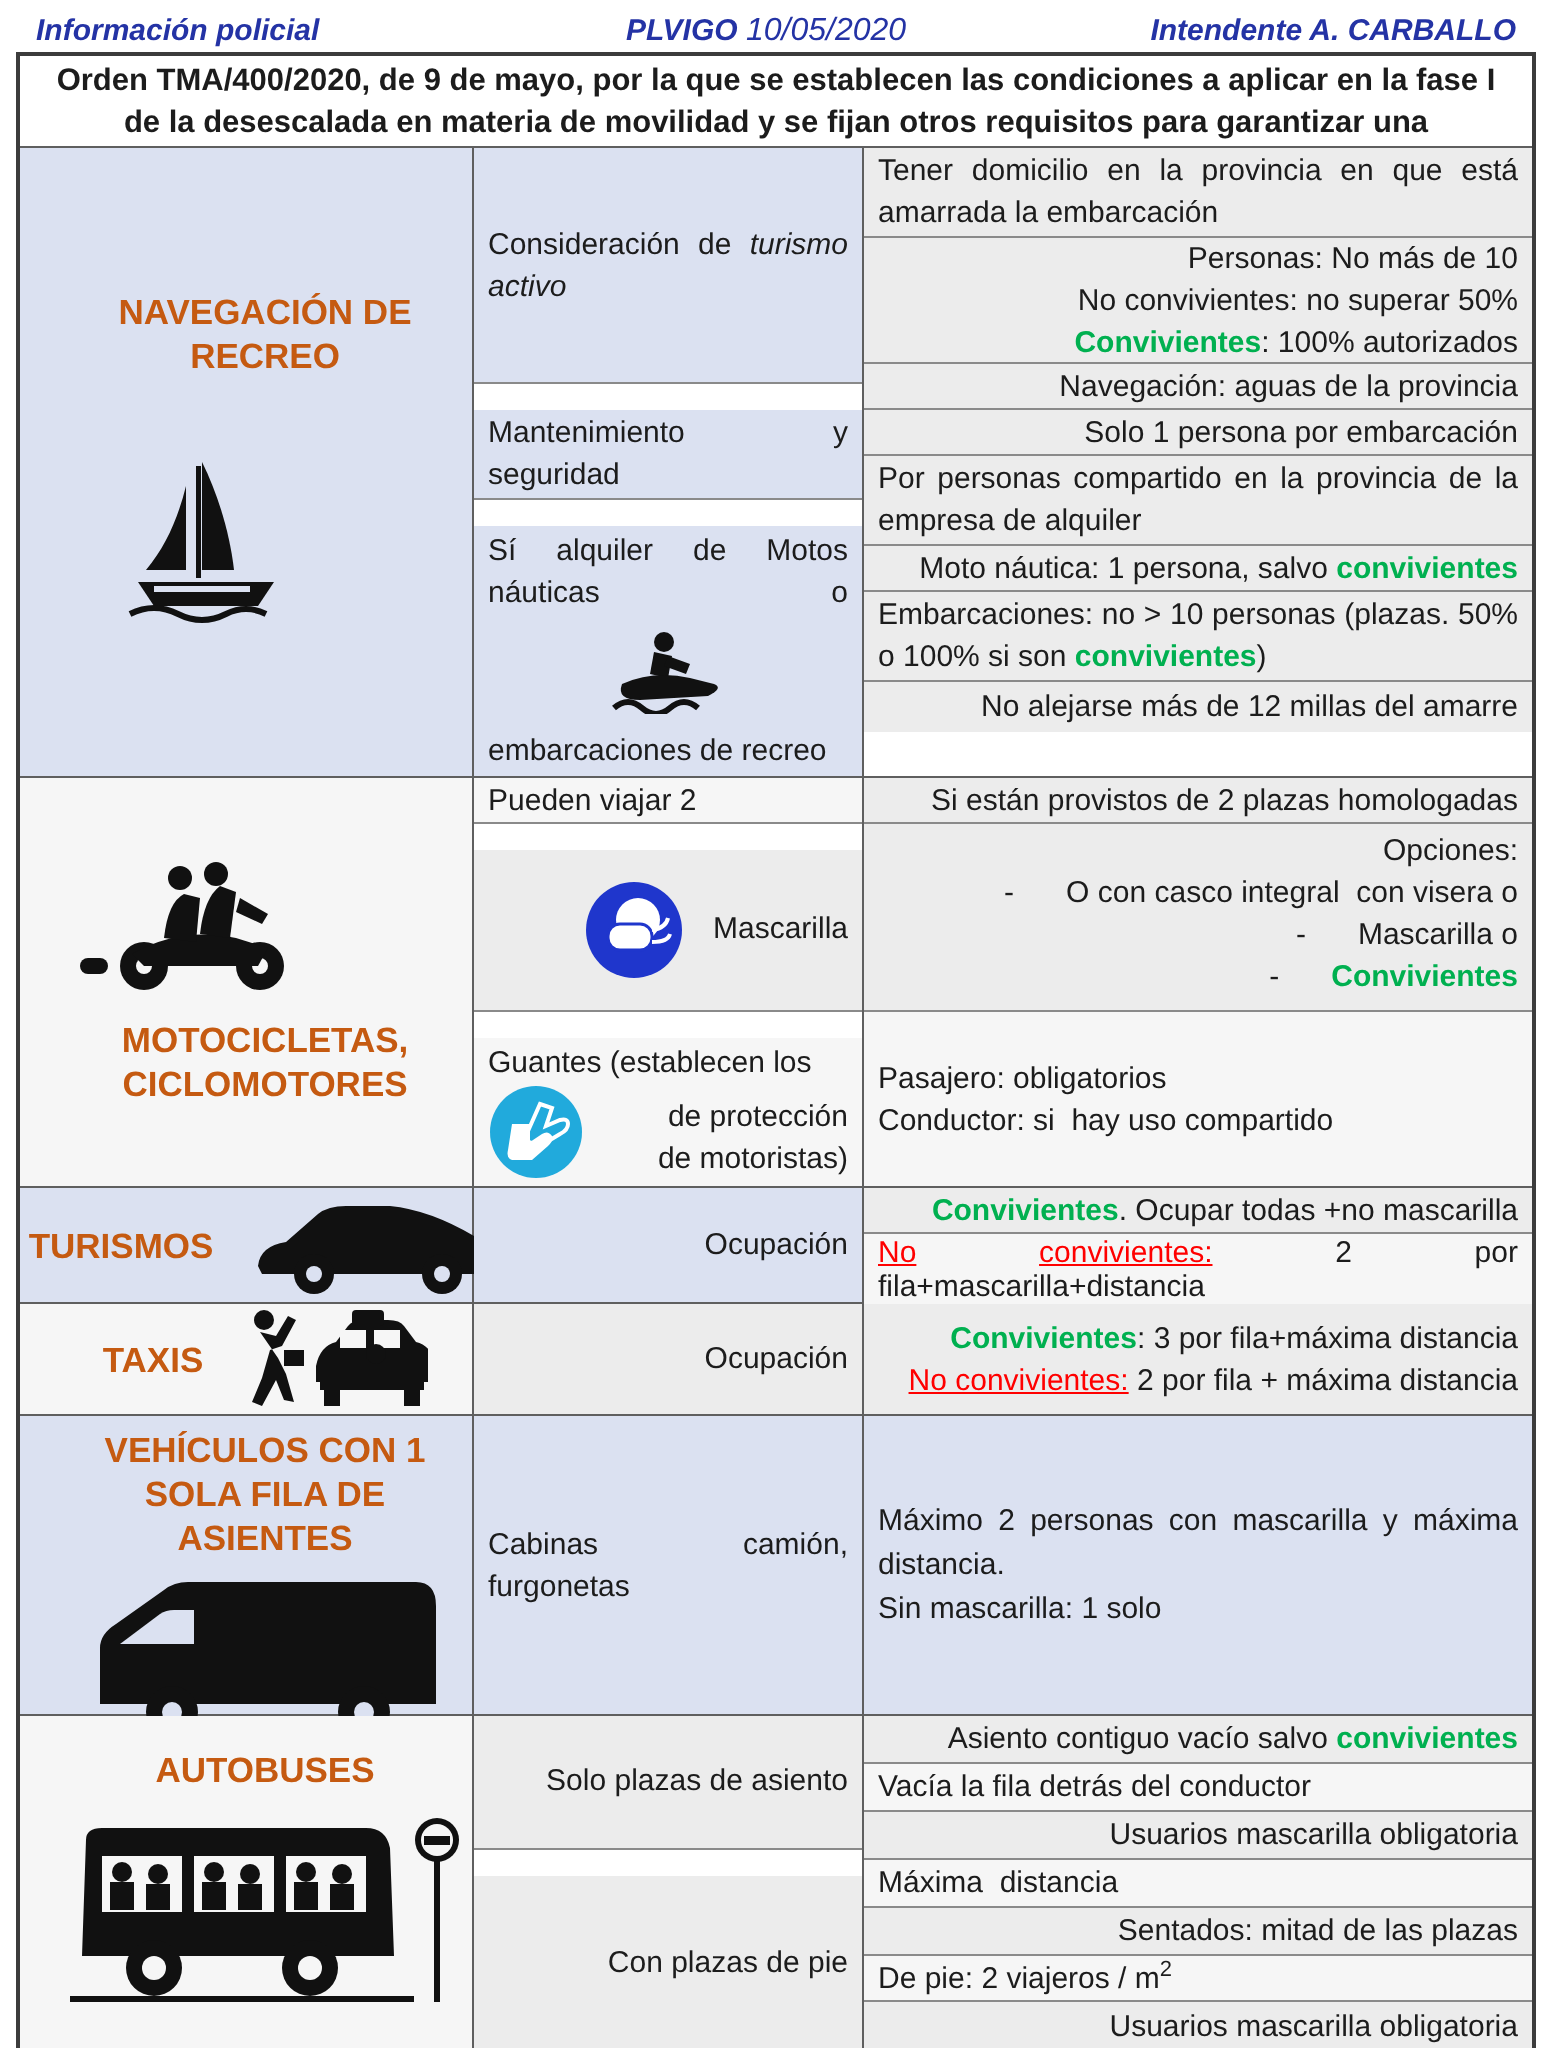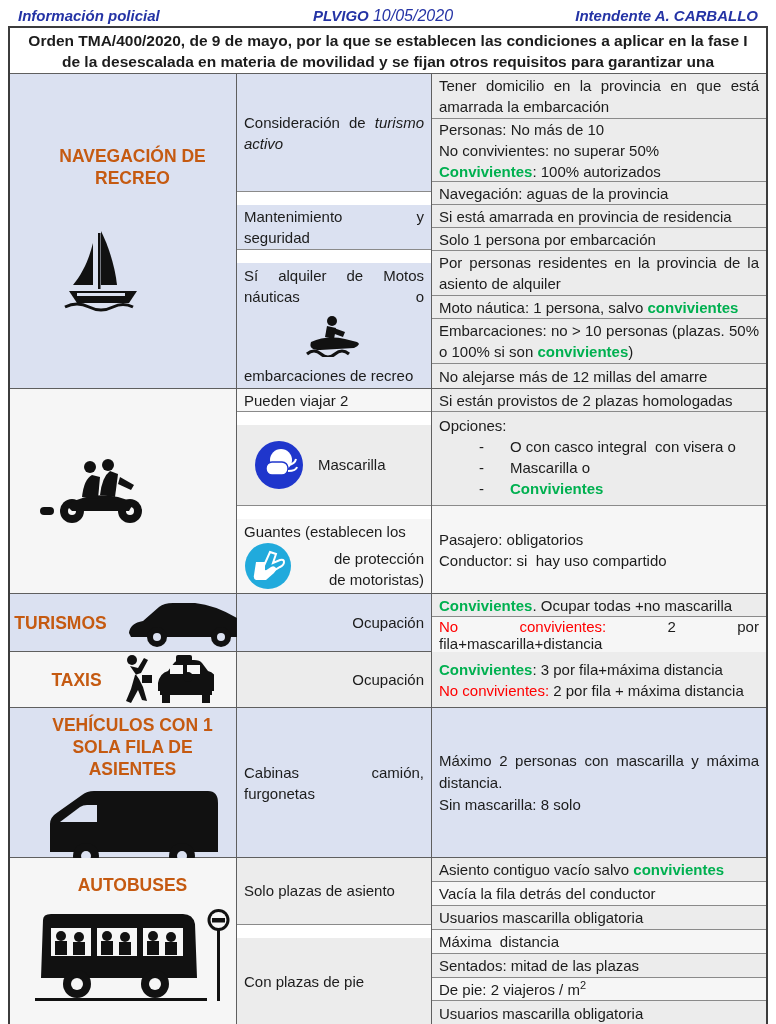--- a/index.html
+++ b/index.html
@@ -30,24 +30,24 @@
   .col3{flex:1;display:flex;flex-direction:column;}
   .sub{display:flex;flex-direction:column;justify-content:center;border-bottom:1px solid #8a8a8a;
        padding:1px 7px;line-height:21px;}
   .sub.last{border-bottom:none;}
   .h-orange{color:var(--orange);font-weight:700;font-size:17.5px;line-height:22px;}
   .just{text-align:justify;}
   .jl{text-align:justify;text-align-last:justify;}
   .b{font-weight:400;}
   .i{font-style:italic;}
   .g{color:var(--green);font-weight:700;}
-  .r{color:var(--red);}
+  .r{color:var(--red);text-decoration:underline;}
   .sup{vertical-align:super;font-size:11px;line-height:0;}
   .peri{background:var(--peri);}
-  .gray{background:var(--gray);}
+  .gray{background:var(--gray);align-items:flex-end;}
   .light{background:var(--light);}
   .mid-right{text-align:right;justify-content:center;}
   .spread{display:flex;justify-content:space-between;}
   .bullet{display:flex;gap:26px;padding-left:40px;}
   .maskrow{display:flex;align-items:center;gap:14px;padding-left:10px;}
   .glovewrap{display:flex;align-items:flex-end;gap:8px;}
   .glovetext{flex:1;text-align:right;}
   .icon{flex:none;}
   .labelwrap{max-width:180px;}
   .row-line{display:flex;align-items:center;justify-content:center;gap:16px;width:100%;}
@@ -111,27 +111,24 @@
           </div>
         <div class="sub gray" style="height:63px">
           <p><span>Personas: No más de 10</span></p>
           <p><span>No convivientes: no superar 50%</span></p>
           <p><span class="g">Convivientes</span><span>: 100% autorizados</span></p>
         </div>
         <div class="sub gray" style="height:23px">
             <p><span>Navegación: aguas de la provincia</span></p>
           </div>
         <div class="sub gray" style="height:23px">
-            <p><span>Si está amarrada en provincia de residencia</span></p>
-          </div>
-        <div class="sub gray" style="height:23px">
             <p><span>Solo </span><span class="b">1 persona</span><span> por embarcación</span></p>
           </div>
         <div class="sub gray" style="height:45px">
-            <p class="just"><span>Por personas residentes en la provincia de la asiento de alquiler</span></p>
+            <p class="just"><span>Por personas compartido en la provincia de la empresa de alquiler</span></p>
           </div>
         <div class="sub gray" style="height:23px">
             <p><span class="b">Moto náutica</span><span>: 1 persona, salvo </span><span class="g">convivientes</span></p>
           </div>
         <div class="sub gray" style="height:45px">
             <p class="just"><span>Embarcaciones: no &gt; 10 personas (plazas. 50% o 100% si son </span><span class="g">convivientes</span><span>)</span></p>
           </div>
         <div class="sub gray last" style="height:25px">
             <p><span>No alejarse más de 12 millas del amarre</span></p>
           </div>
@@ -148,20 +145,21 @@
             <circle cx="92" cy="54" r="12"></circle>
               <circle cx="92" cy="54" r="4" fill="#f6f6f6"></circle>
             <path d="M28 48 q24 -14 52 -8 l16 5 l-5 9 H34 Z"></path>
             <circle cx="52" cy="10" r="6"></circle>
               <circle cx="70" cy="8" r="6"></circle>
             <path d="M44 40 q2 -18 10 -22 l8 2 l-2 22 Z"></path>
             <path d="M62 38 q2 -18 10 -24 l8 3 l-3 23 Z"></path>
             <path d="M82 20 l14 8 l-3 5 l-13 -6 Z"></path>
           </g>
         </svg>
+        <div class="h-orange labelwrap" style="max-width:185px">MOTOCICLETAS, CICLOMOTORES</div>
       </div>
       <div class="col2">
         <div class="sub light" style="height:23px;justify-content:flex-start">
             <p><span>Pueden viajar </span><span class="b">2</span></p>
           </div>
         <div class="sub gray" style="height:95px">
           <div class="maskrow">
             <svg class="icon" width="50" height="50" viewBox="0 0 50 50">
               <circle cx="25" cy="25" r="24" fill="#1f36cc"></circle>
               <circle cx="27" cy="20" r="11" fill="#fff"></circle>
@@ -297,21 +295,21 @@
         </svg>
       </div>
       <div class="col2">
           <div class="sub peri last" style="height:100%">
             <p class="just"><span>Cabinas camión, furgonetas</span></p>
           </div>
         </div>
       <div class="col3">
         <div class="sub peri last" style="height:100%;line-height:22px">
           <p class="just"><span>Máximo 2 personas con mascarilla y máxima distancia.</span></p>
-          <p><span>Sin mascarilla: 8 solo</span></p>
+          <p><span>Sin mascarilla: 1 solo</span></p>
         </div>
       </div>
     </div>
 
     <div class="section" style="height:168px;border-bottom:none">
       <div class="col1 light" style="justify-content:flex-start;padding-top:16px;gap:10px">
         <div class="h-orange">AUTOBUSES</div>
         <svg class="icon" width="200" height="104" viewBox="0 0 200 104">
           <g fill="#111">
             <path d="M10 14 q0 -6 8 -6 h132 q10 0 12 10 l2 54 H8 Z"></path>

